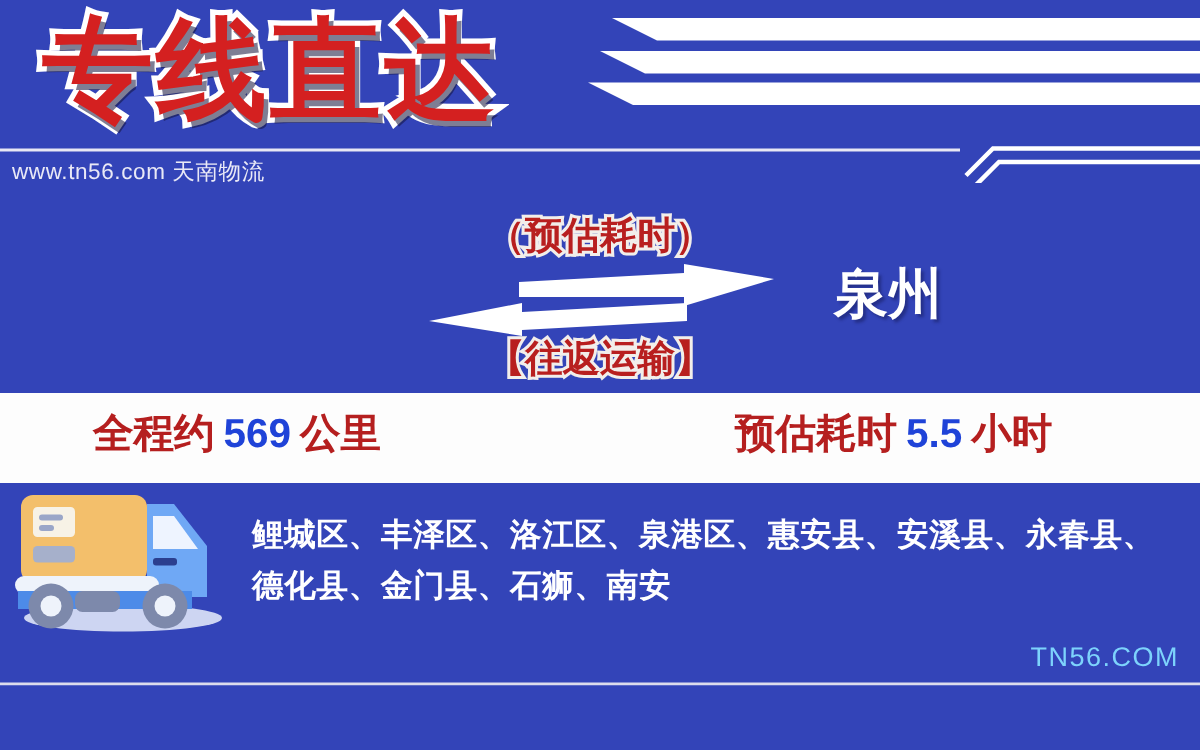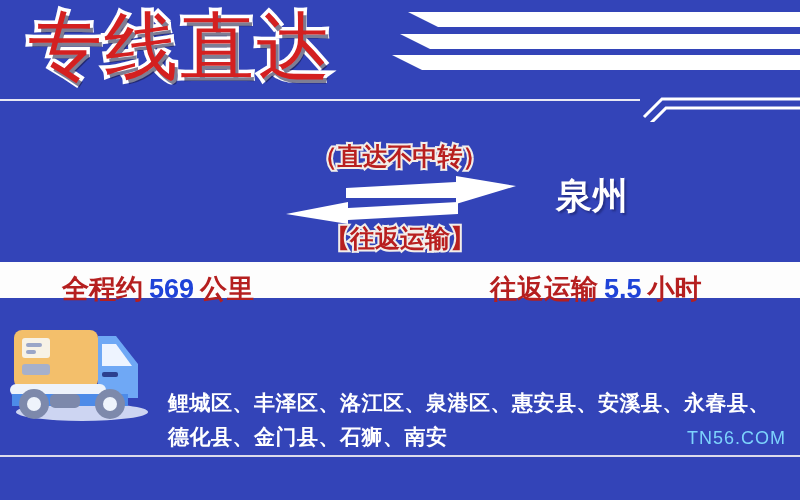--- a/index.html
+++ b/index.html
@@ -14,21 +14,21 @@
     background:#3344b8;
     overflow:hidden;
   }
 
   
   #header{position:absolute;left:0;top:0;width:800px;height:100px;}
   #stripes{position:absolute;left:0;top:0;width:800px;height:100px;}
 
   #title-main{
     position:absolute;left:28px;top:2px;
-    font-size:74px;line-height:90px;font-weight:normal;
+    font-size:74px;line-height:90px;font-weight:bold;
     color:#d42020;
     letter-spacing:2px;
     white-space:nowrap;
     -webkit-text-stroke:7px #ffffff;
     paint-order:stroke fill;
     text-shadow:3px 4px 0 rgba(20,20,60,.55);
   }
 
   #divider{
     position:absolute;left:0;top:99px;width:640px;height:2px;
@@ -59,40 +59,39 @@
     -webkit-text-stroke:4px #f2eeea;
     paint-order:stroke fill;
   }
   #tag-direct{left:270px;top:140px;}
   #tag-round{left:270px;top:222px;}
 
   #arrows{position:absolute;left:286px;top:176px;width:230px;height:48px;}
 
   
   #info-band{
-    position:absolute;left:0;top:262px;width:800px;height:36px;
+    position:absolute;left:0;top:262px;width:800px;height:60px;
     background:#fdfdfd;
   }
   .band-text{
     position:absolute;top:9px;
     font-size:27px;font-weight:bold;color:#b51f1f;white-space:nowrap;
   }
   #dist-block{left:62px;}
   #time-block{left:490px;}
   .num{color:#1f43d8;padding:0 6px;}
 
   
   #truck{position:absolute;left:6px;top:314px;width:150px;height:112px;}
 
   
   #districts{
     position:absolute;left:168px;top:340px;width:612px;
     font-size:21px;line-height:34px;color:#ffffff;font-weight:bold;
     letter-spacing:.5px;
-    margin-top:46px;
   }
 
   
   #watermark{
     position:absolute;right:14px;top:428px;
     font-size:18px;color:#7dd3fc;letter-spacing:1px;white-space:nowrap;
   }
 
   
   #footer-rule{position:absolute;left:0;top:455px;width:800px;height:2px;background:#dcdcec;}
@@ -116,39 +115,40 @@
 
     <div id="title-main">专线直达</div>
 
     <div id="divider"></div>
 
     <svg style="position:absolute;left:636px;top:92px;width:164px;height:30px;" viewBox="0 0 164 30">
       <polyline points="164,7 26,7 8,25" fill="none" stroke="#ffffff" stroke-width="3"></polyline>
       <polyline points="164,16 30,16 12,34" fill="none" stroke="#ffffff" stroke-width="3"></polyline>
     </svg>
 
+    <div id="site-line">www.tn56.com 天南物流</div>
   </div>
 
   <div id="city-to">泉州</div>
 
-  <div class="mid-tag" id="tag-direct">（直达不中转）</div>
+  <div class="mid-tag" id="tag-direct">（预估耗时）</div>
 
   <svg id="arrows" viewBox="0 0 230 48">
     <polygon points="230,10 170,0 170,6 60,12 60,22 170,22 170,28" fill="#ffffff"></polygon>
     <polygon points="0,38 62,26 62,32 172,26 172,38 62,44 62,48" fill="#ffffff"></polygon>
   </svg>
 
   <div class="mid-tag" id="tag-round">【往返运输】</div>
 
   <div id="info-band">
     <div class="band-text" id="dist-block">
       <span>全程约</span><span class="num">569</span><span>公里</span>
     </div>
     <div class="band-text" id="time-block">
-      <span>往返运输</span><span class="num">5.5</span><span>小时</span>
+      <span>预估耗时</span><span class="num">5.5</span><span>小时</span>
     </div>
   </div>
 
   <svg id="truck" viewBox="0 0 150 112">
     <ellipse cx="76" cy="98" rx="66" ry="9" fill="#e9eefb" opacity=".85"></ellipse>
     <path d="M92 22 h18 l22 28 v34 h-40 z" fill="#6fa8f5"></path>
     <path d="M96 30 h14 l16 22 h-30 z" fill="#eef4ff"></path>
     <rect x="96" y="58" width="16" height="5" rx="2" fill="#2b3f8f"></rect>
     <rect x="8" y="16" width="84" height="58" rx="8" fill="#f3bf6b"></rect>
     <rect x="16" y="24" width="28" height="20" rx="3" fill="#f7f2e6"></rect>

